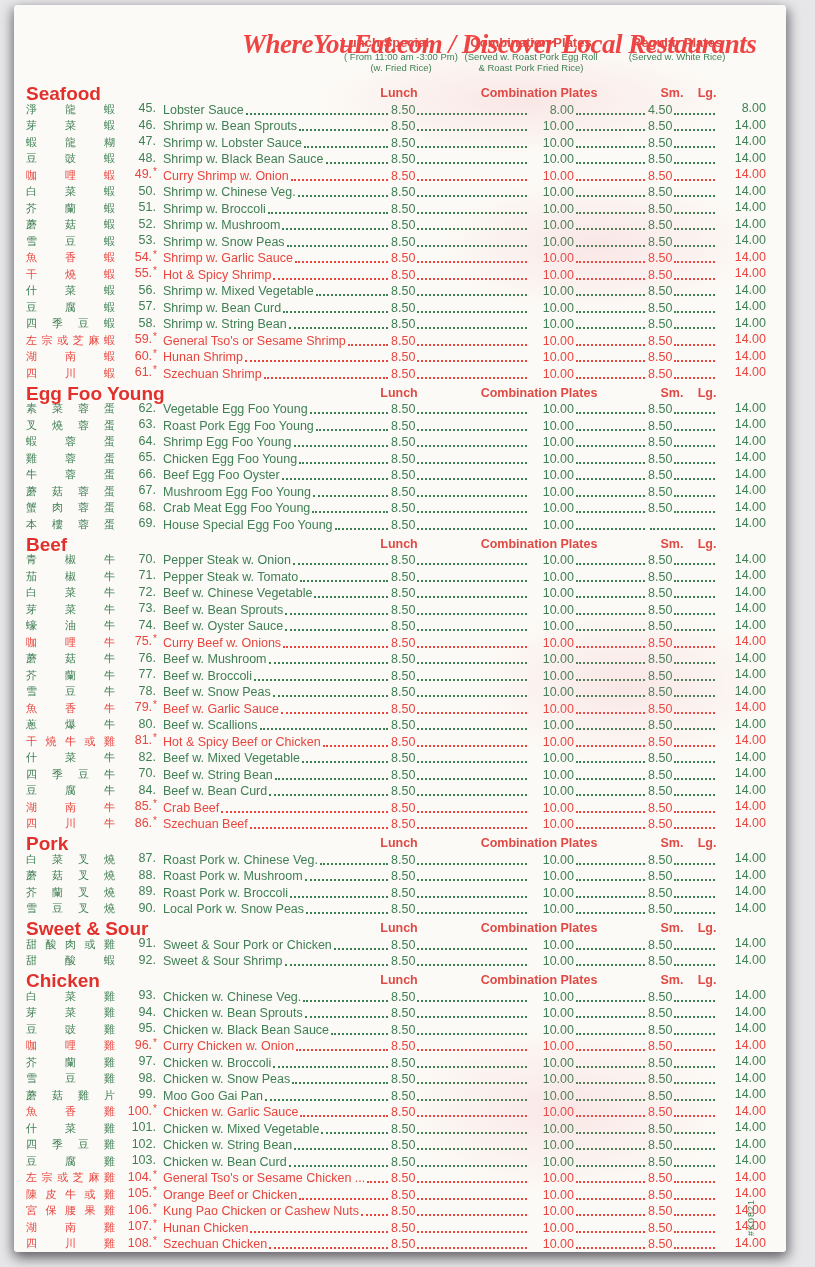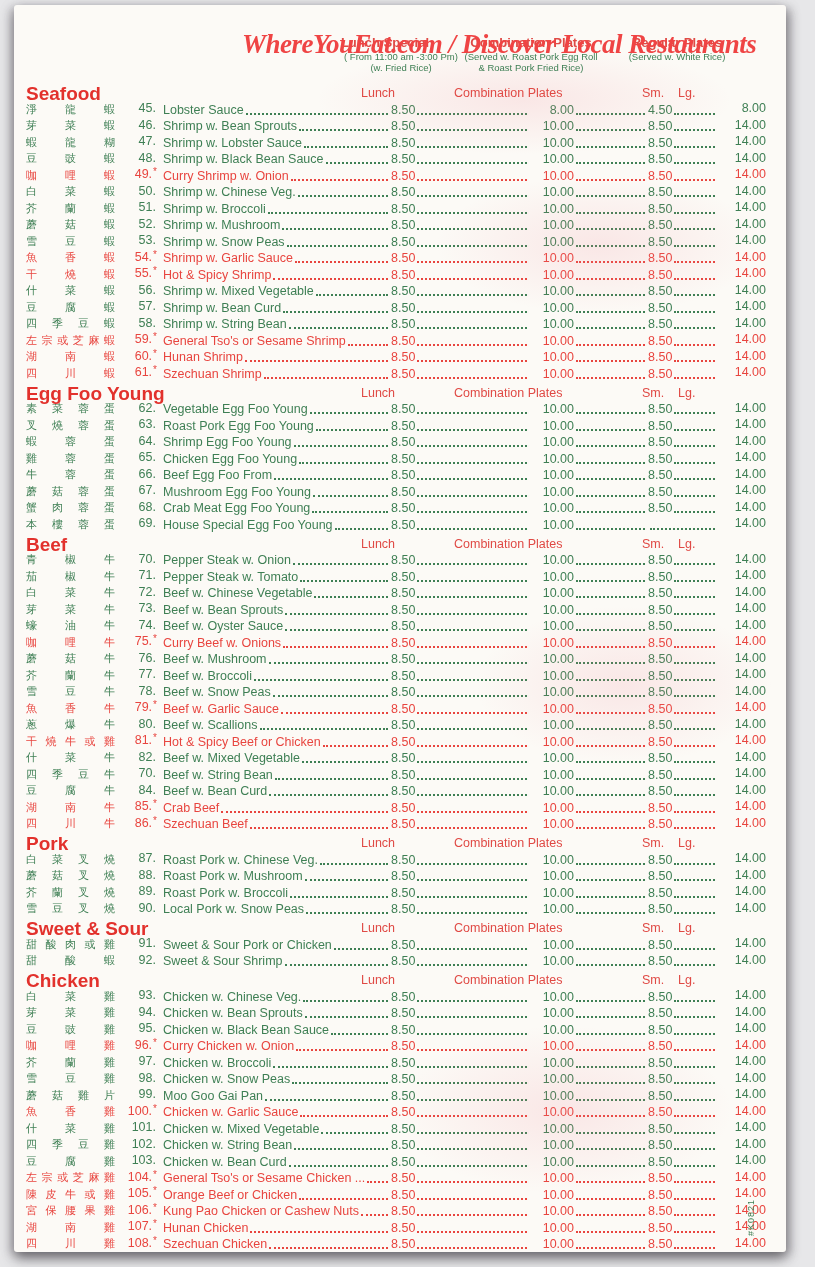--- a/index.html
+++ b/index.html
@@ -31,21 +31,21 @@
     font-size:9.5px;line-height:11px;color:var(--green);}
   .n0{left:284px}.n1{left:414px}.n2{left:560px}
   .wtitle{
     position:absolute;left:216px;top:20px;z-index:5;white-space:nowrap;
     font-family:"Liberation Serif", serif;font-style:italic;font-weight:bold;
     font-size:27px;letter-spacing:-0.5px;color:#ef4444;
   }
   
   .shead{position:relative;height:18px;margin-top:1px;}
   .stitle{position:absolute;left:0;top:0;font-size:19px;font-weight:bold;color:var(--titlered);}
-  .clabel{position:absolute;top:3px;font-size:12.5px;font-weight:normal;color:var(--labelred);}
+  .clabel{position:absolute;top:3px;font-size:12.5px;font-weight:bold;color:var(--labelred);text-align:center;}
   .cl-lunch{left:335px;width:76px}
   .cl-combo{left:428px;width:170px}
   .cl-sm{left:616px;width:60px}
   .cl-lg{left:652px;width:58px}
   
   .row{
     display:grid;grid-template-columns:89px 42px 6px 228px 139px 118px 70px 56px;
     height:16.5px;color:var(--green);font-size:12.5px;line-height:15px;
   }
   .row.spicy{color:var(--red);}
@@ -686,21 +686,21 @@
 
   <div class="row">
     <span class="cn">
               <span>牛</span>
               <span>蓉</span>
               <span>蛋</span>
             </span>
     <span class="numc"><span>66.</span><span class="star"></span></span>
     <span></span>
     <span class="pair">
-              <span class="txt">Beef Egg Foo From</span>
+              <span class="txt">Beef Egg Foo Oyster</span>
               <span class="dots"></span>
             </span>
     <span class="pair">
               <span class="txt">8.50</span>
               <span class="dots"></span>
             </span>
     <span class="pair">
               <span class="combo-box">10.00</span>
               <span class="dots"></span>
             </span>

